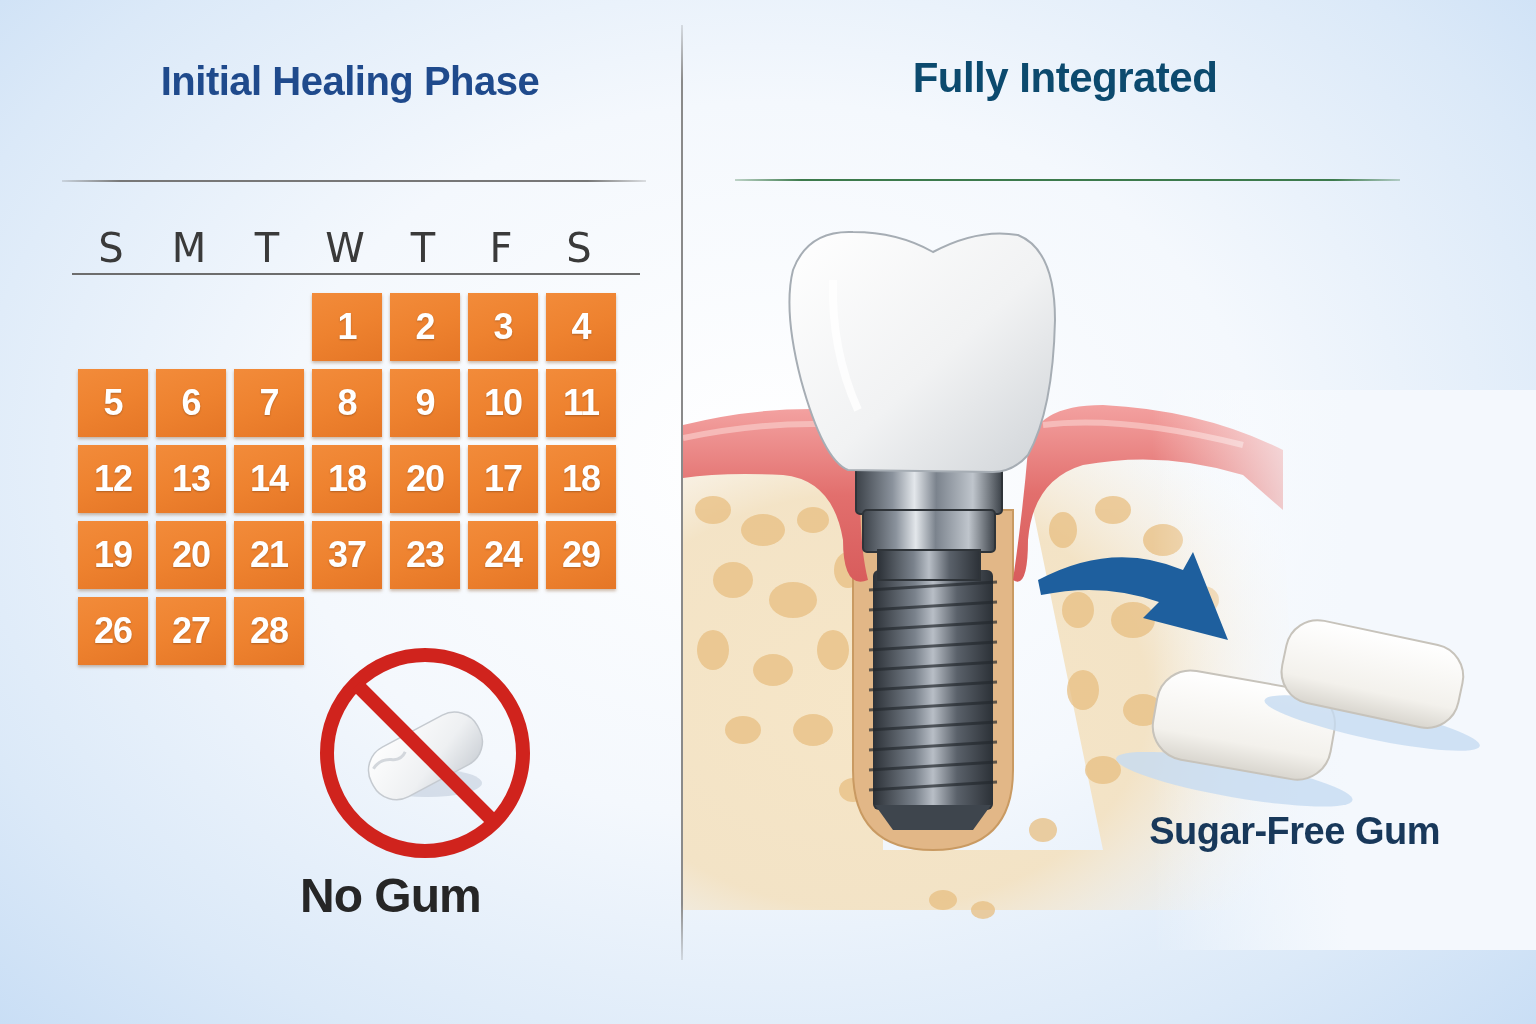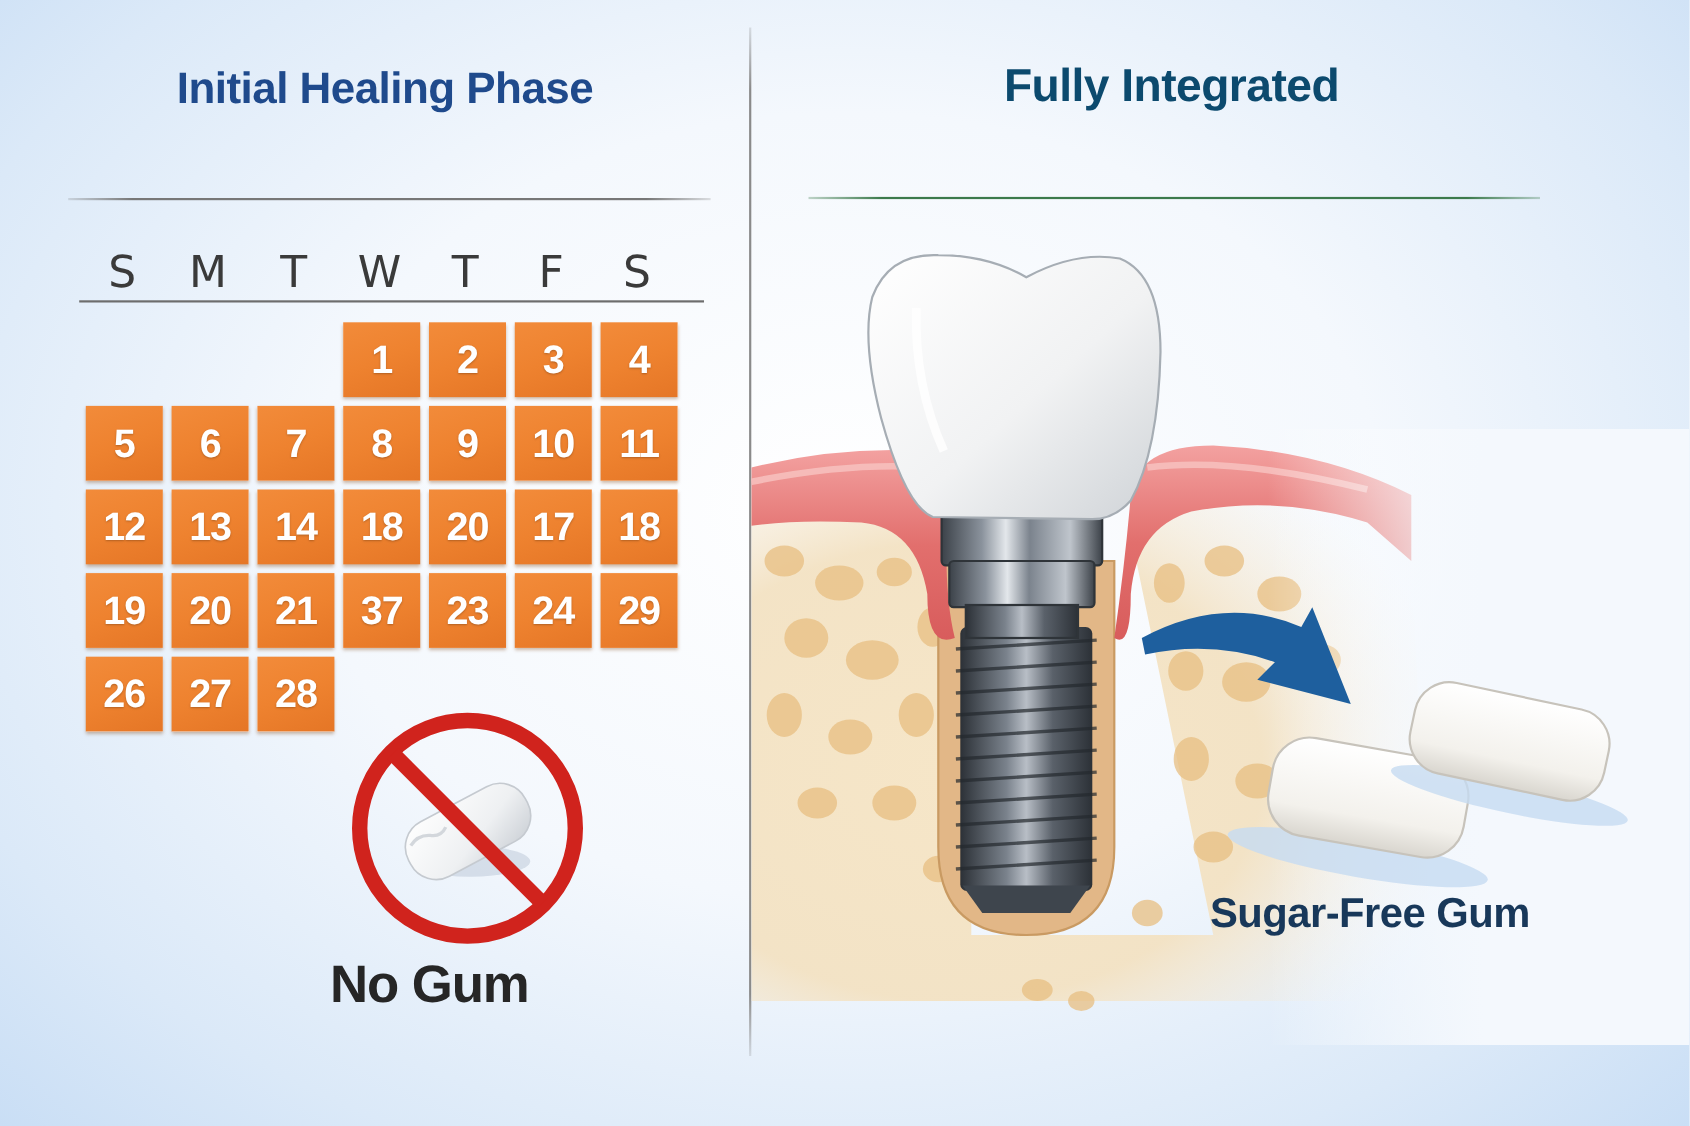--- a/index.html
+++ b/index.html
@@ -32,21 +32,21 @@
       background: linear-gradient(160deg, #f28b3a 0%, #ee822f 50%, #e57626 100%);
       box-shadow: 0 2px 3px rgba(120,60,10,0.35);
       color: #fff; font-weight: bold; font-size: 36px; display: flex; align-items: center; justify-content: center;
       text-shadow: 0 1px 2px rgba(0,0,0,0.25); letter-spacing: -1px;
     }
 
     .nogum-wrap { left: 315px; top: 643px; width: 220px; height: 220px; }
     .nogum-label { left: 300px; top: 868px; width: 260px; text-align: left; font-size: 48px; font-weight: bold; color: #262626; letter-spacing: -1px; }
 
     .illus { left: 683px; top: 210px; width: 853px; height: 780px; }
-    .sfg-label { left: 1100px; top: 810px; width: 340px; text-align: left; font-size: 38px; font-weight: bold; color: #18385a; letter-spacing: -0.5px; }
+    .sfg-label { left: 1100px; top: 810px; width: 340px; text-align: right; font-size: 38px; font-weight: bold; color: #18385a; letter-spacing: -0.5px; }
   </style>
 </head>
 <body>
 
 <div class="abs title-left">
   <div>Initial Healing Phase</div>
 </div>
 <div class="abs rule-left"></div>
 
 <div class="abs dow">

